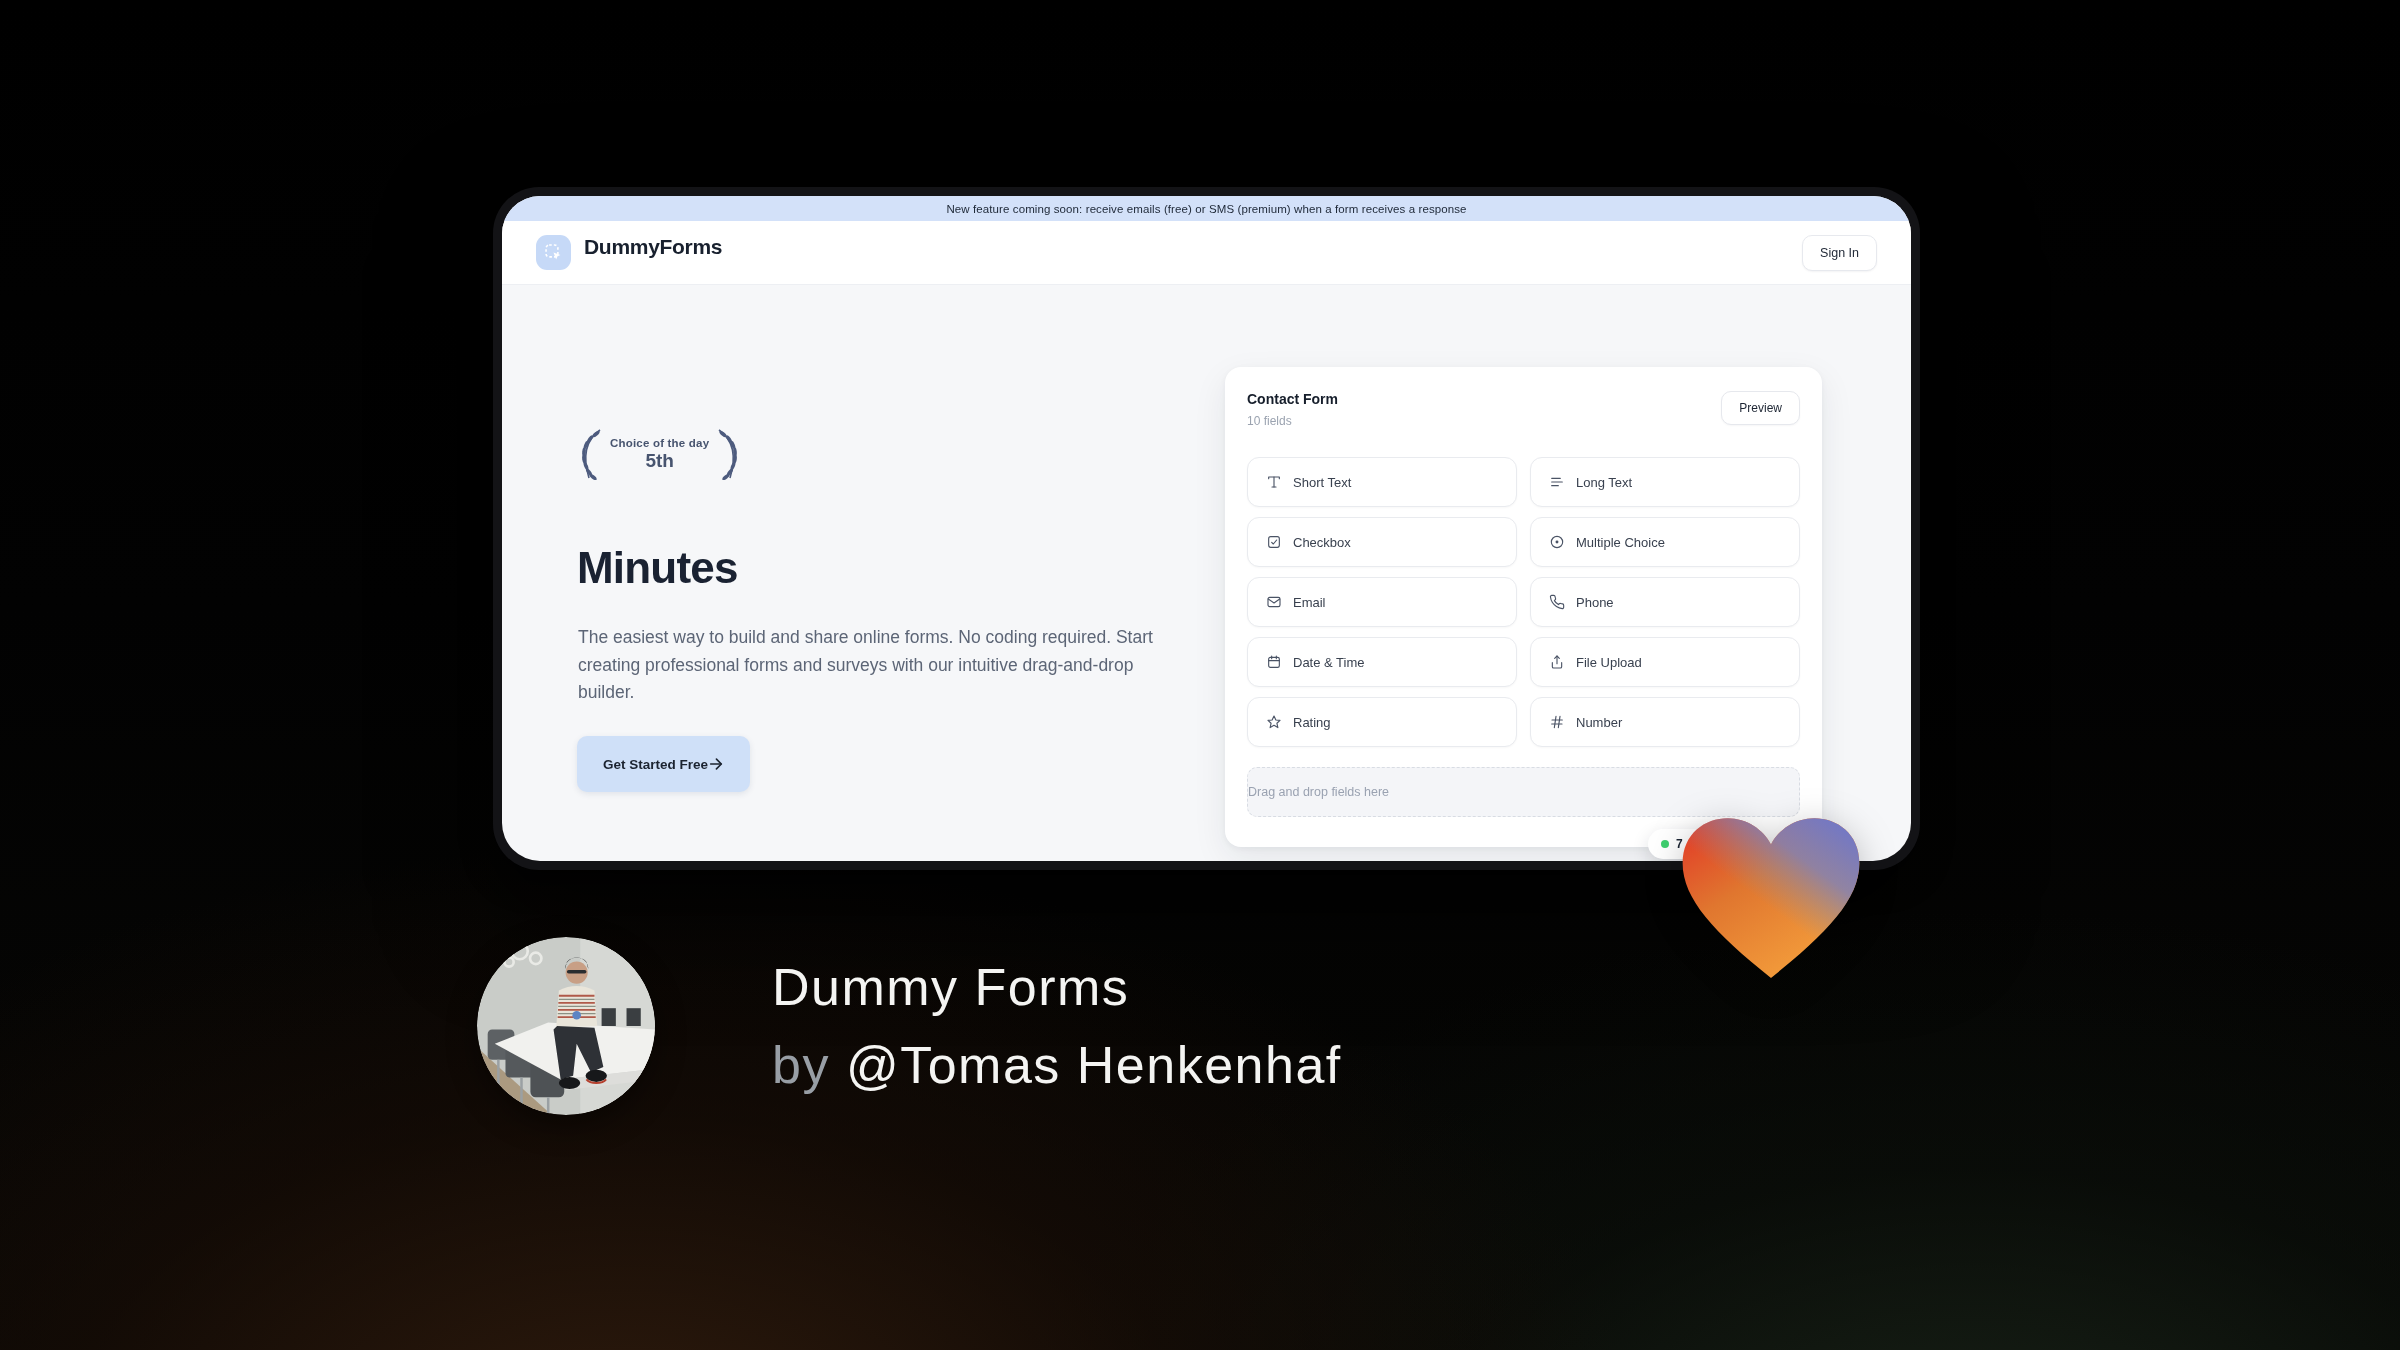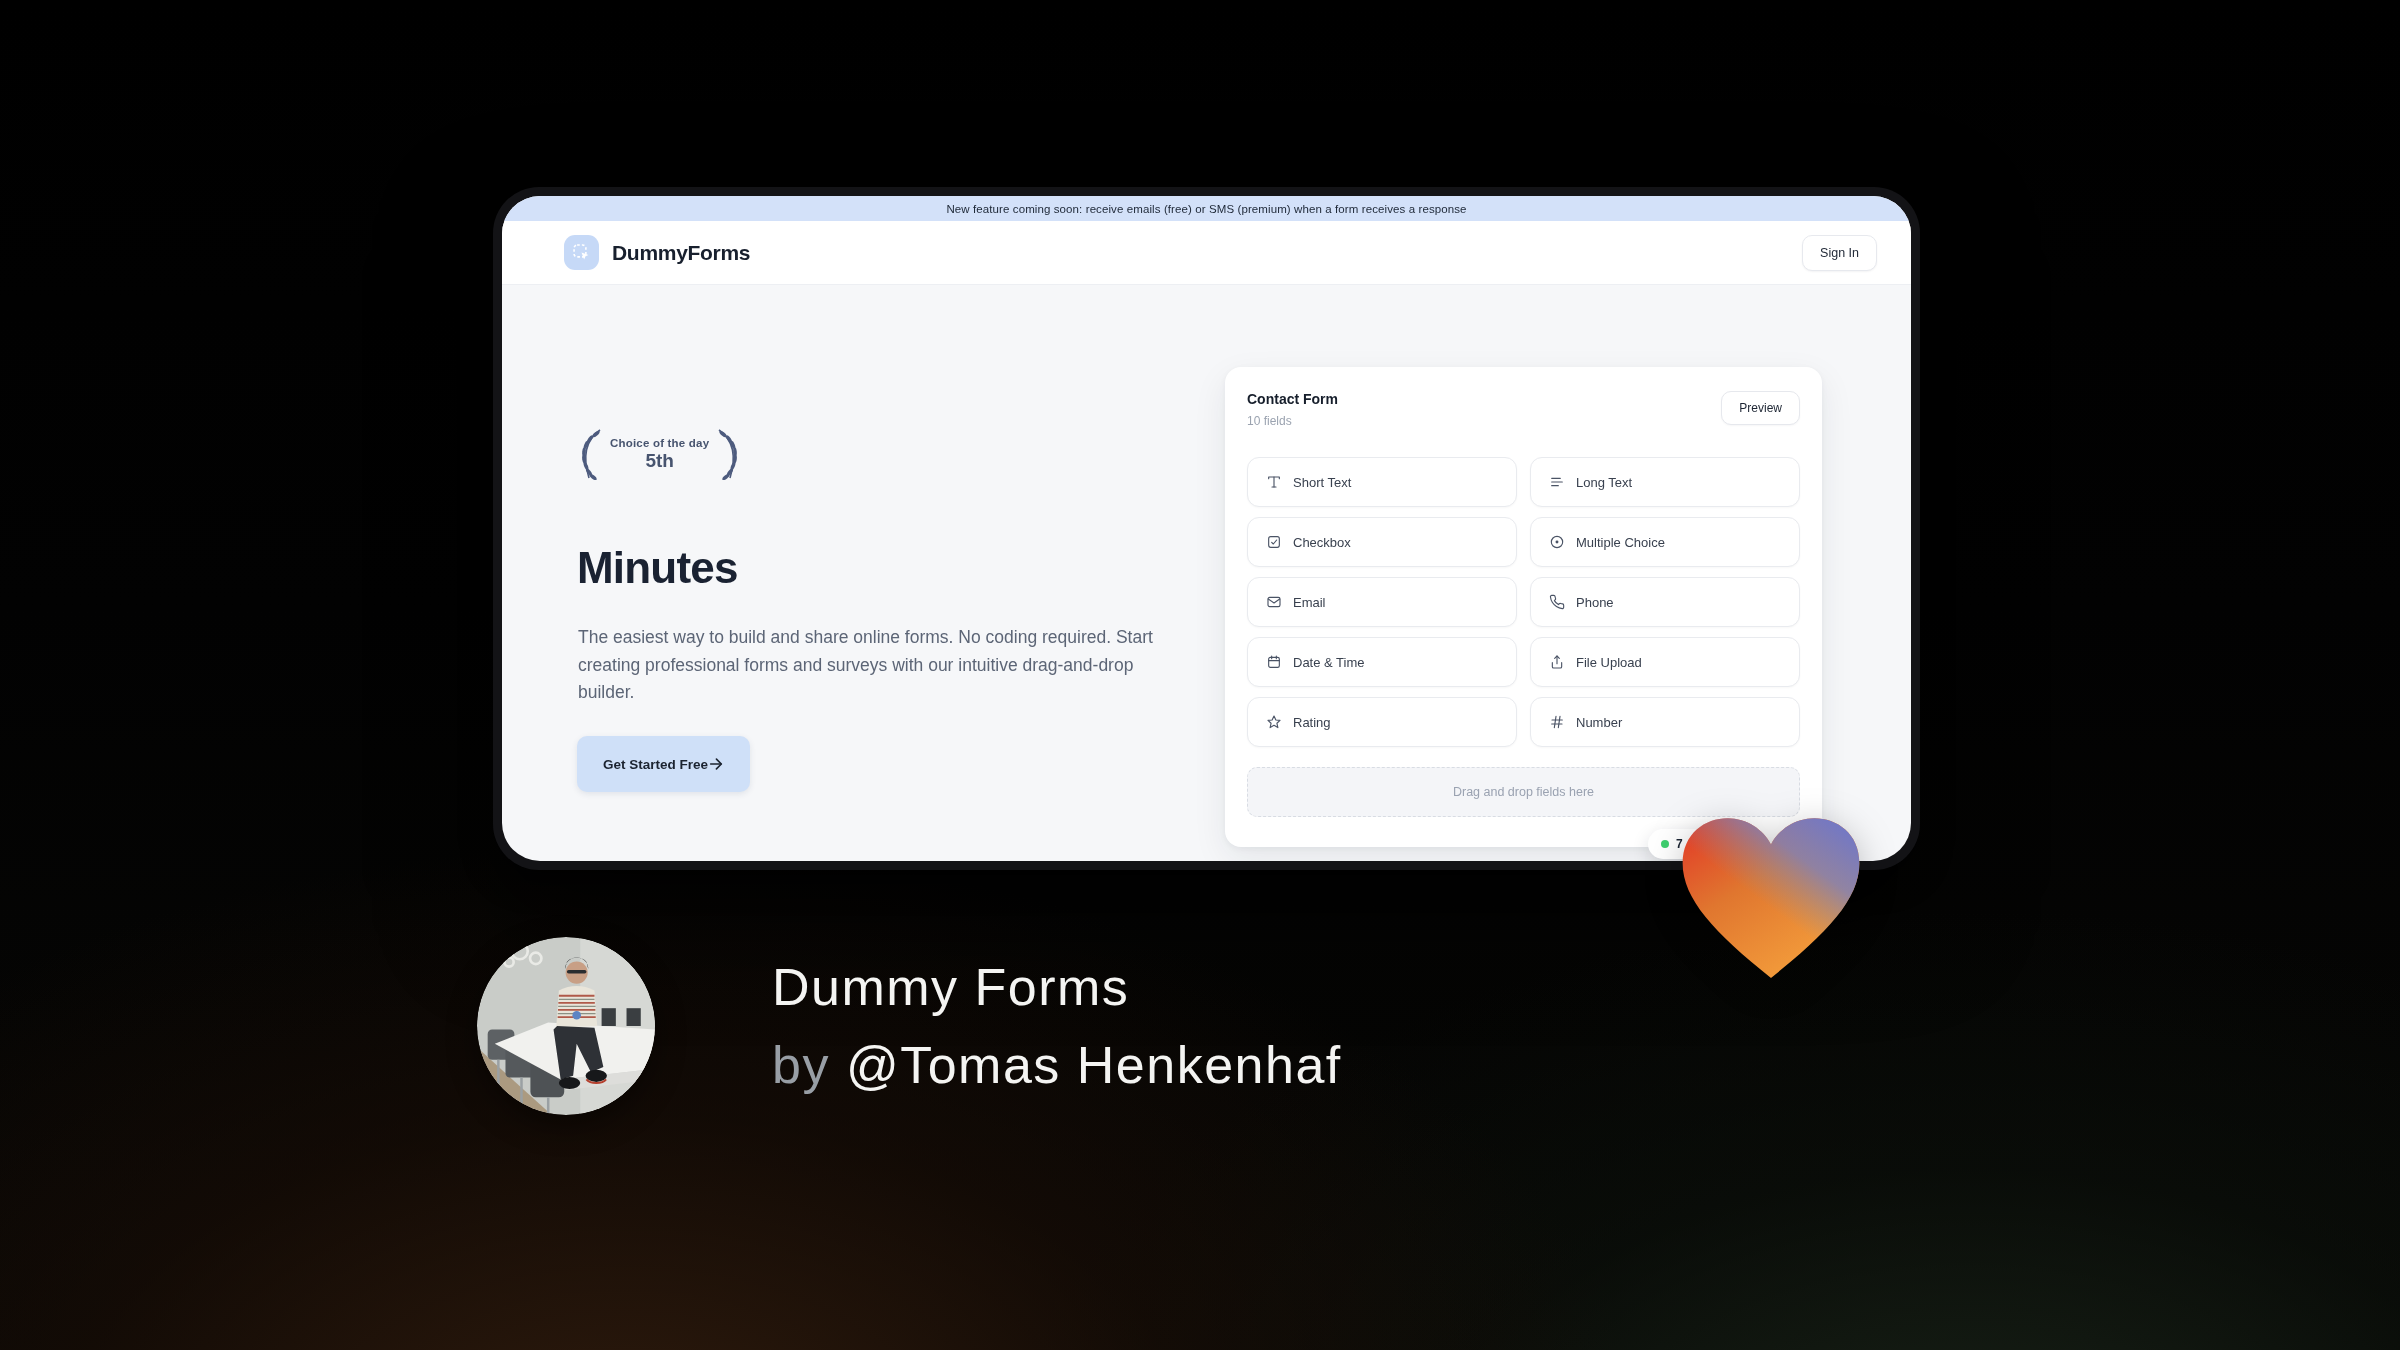--- a/index.html
+++ b/index.html
@@ -15,21 +15,21 @@
   .window{ position:absolute; left:493px; top:187px; width:1427px; height:683px;
     background:#131316; border-radius:46px; padding:9px;
     box-shadow:0 45px 110px rgba(0,0,0,0.65), 0 10px 30px rgba(0,0,0,0.5); z-index:10; }
   .screen{ position:relative; width:100%; height:100%; border-radius:38px; overflow:hidden; background:#f6f7f9; }
 
   .banner{ height:25px; background:#d3e1f9; display:flex; align-items:center; justify-content:center;
     font-size:11.5px; color:#1d2736; letter-spacing:0.1px; }
 
   .header{ height:64px; background:#ffffff; border-bottom:1px solid #edeff3;
     display:flex; align-items:center; justify-content:space-between; padding:0 34px; }
-  .brand{ display:flex; align-items:center; gap:13px;margin-left:28px; }
+  .brand{ display:flex; align-items:flex-start; gap:13px; }
   .logo-tile{ width:35px; height:35px; border-radius:11px; background:#c6d9f7;
     display:flex; align-items:center; justify-content:center; }
   .logo-tile svg{ width:21px; height:21px; }
   .brand-name{ font-size:21px; font-weight:700; color:#18202e; letter-spacing:-0.3px; }
   .signin{ background:#fff; border:1px solid #e7e9ee; border-radius:10px; padding:10px 17px;
     font-size:12.5px; font-weight:500; color:#232b39; font-family:inherit; cursor:pointer;
     box-shadow:0 1px 2px rgba(16,24,40,0.05); }
 
   
   .award{ position:absolute; left:75px; top:232px; display:flex; align-items:center; gap:6px; color:#47546f; }
@@ -61,21 +61,21 @@
 
   .field-grid{ margin-top:16px; display:grid; grid-template-columns:1fr 1fr; gap:10px 13px; }
   .field{ height:50px; background:#fff; border:1px solid #e9ebef; border-radius:12px;
     display:flex; align-items:center; gap:11px; padding:0 18px; cursor:grab;
     box-shadow:0 1px 2px rgba(16,24,40,0.03); }
   .field .fi{ display:flex; width:16px; height:16px; color:#4a5365; }
   .field .fi svg{ width:16px; height:16px; }
   .field-label{ font-size:13px; font-weight:500; color:#39414f; }
 
   .dropzone{ margin-top:20px; height:50px; border:1.5px dashed #d8dce3; border-radius:10px;
-    background:#f4f5f8; display:flex; align-items:center; justify-content:center;
+    background:#f4f5f8; display:flex; align-items:center; justify-content:flex-start;
     font-size:12.5px; color:#9aa2b1; }
 
   .resp-badge{ position:absolute; left:1146px; top:633px; z-index:20;
     background:#fff; border-radius:999px; padding:8px 48px 8px 13px;
     box-shadow:0 6px 18px rgba(20,28,45,0.14); display:flex; align-items:center; gap:7px; }
   .resp-dot{ width:8px; height:8px; border-radius:50%; background:#3ecf6e; }
   .resp-text{ font-size:12px; font-weight:600; color:#1c2534; }
 
   
   .heart{ position:absolute; left:1677px; top:809px; width:188px; height:180px; z-index:50; }

